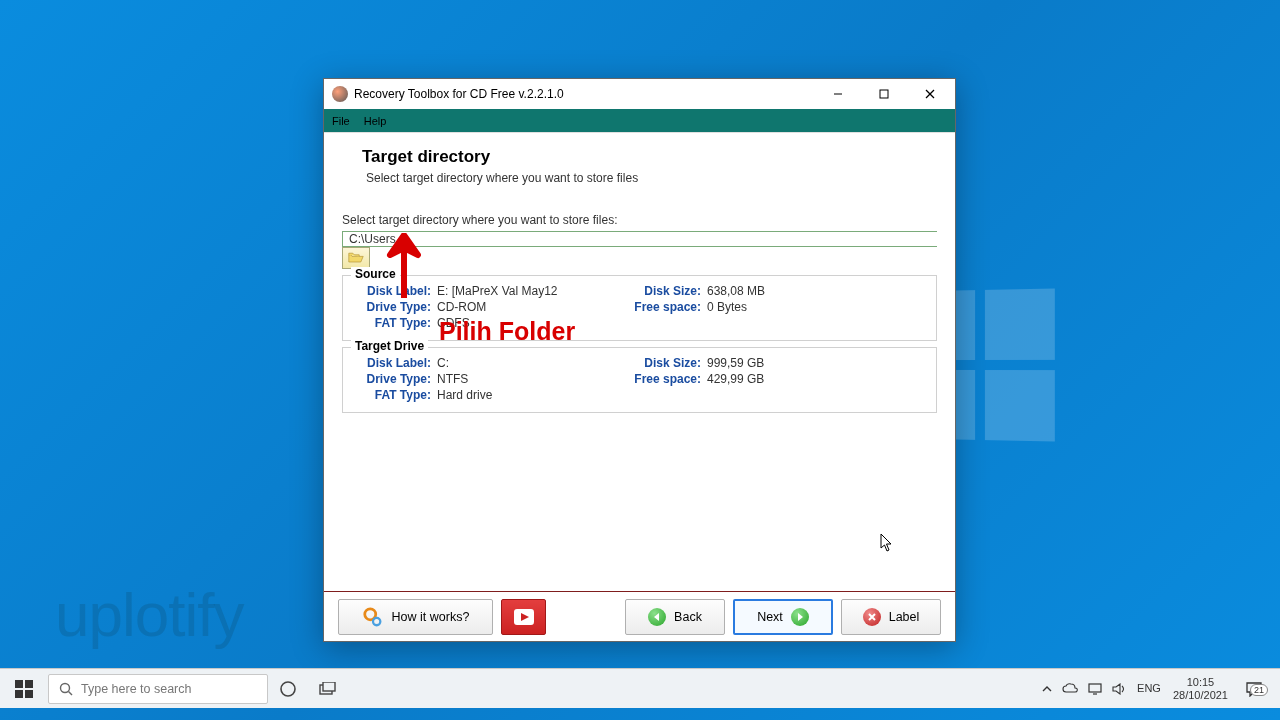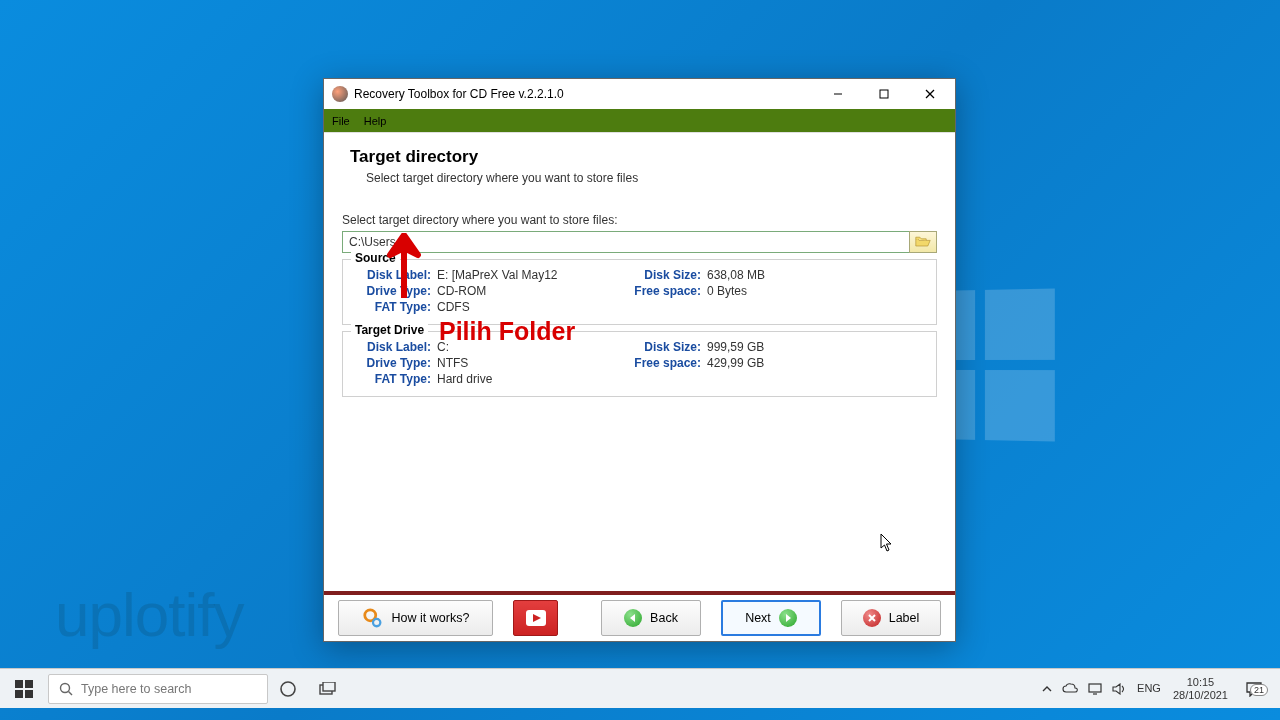--- a/index.html
+++ b/index.html
@@ -6,56 +6,56 @@
 body { width: 1280px; height: 720px; overflow: hidden; background: linear-gradient(135deg, #0a8cde 0%, #0a7bc9 50%, #0a8cde 100%); position: relative; }
 
 
 .win-logo { position: absolute; right: 225px; top: 290px; display: grid; grid-template-columns: 70px 70px; grid-template-rows: 70px 70px; gap: 10px; transform: perspective(800px) rotateY(-12deg); }
 .win-logo div { background: rgba(255,255,255,0.18); }
 
 
 .watermark { position: absolute; left: 55px; bottom: 70px; font-size: 62px; font-weight: 500; color: rgba(10,80,120,0.28); letter-spacing: -1px; }
 
 
-.app-window { position: absolute; left: 323px; top: 78px; width: 633px; height: 564px; background: #4d7c0f; border: 1px solid #666; box-shadow: 0 6px 30px rgba(0,0,0,0.3); display: flex; flex-direction: column; }
+.app-window { position: absolute; left: 323px; top: 78px; width: 633px; height: 564px; background: #0f766e; border: 1px solid #666; box-shadow: 0 6px 30px rgba(0,0,0,0.3); display: flex; flex-direction: column; }
 .titlebar { height: 30px; display: flex; align-items: center; padding: 0 2px 0 8px; background: #fff; }
 .titlebar .app-icon { width: 16px; height: 16px; border-radius: 50%; background: radial-gradient(circle at 35% 35%, #ffa07a, #555); margin-right: 6px; }
 .titlebar .title { font-size: 12px; color: #000; flex: 1; }
 .win-controls { display: flex; }
 .win-controls div { width: 46px; height: 30px; display: flex; align-items: center; justify-content: center; font-size: 14px; color: #000; }
 
 .menubar { height: 24px; padding: 0 8px; display: flex; align-items: center; gap: 14px; font-size: 11px; color: #000; border-bottom: 1px solid #e0e0e0; }
 
 .content { flex: 1; padding: 14px 18px 0 18px; background: #fff; position: relative; }
-.page-title { font-size: 17px; font-weight: bold; color: #000; margin-left: 8px; }
+.page-title { font-size: 17px; font-weight: bold; color: #000; margin-left: 20px; }
 .page-sub { font-size: 12px; color: #333; margin-left: 24px; margin-top: 4px; }
 .instr { font-size: 12px; color: #333; margin-top: 28px; }
 
-.path-row { display: flex; margin-top: 4px; }
+.path-row { display: flex; margin-top: 4px; flex-direction: column; }
 .path-input { flex: 1; height: 22px; border: 1px solid #7aab7a; border-right: none; padding: 0 6px; font-size: 12px; color: #333; outline: none; }
 .browse-btn { width: 28px; height: 22px; border: 1px solid #a8a878; background: linear-gradient(#fdf6d8,#f2e8a8); display: flex; align-items: center; justify-content: center; }
 .browse-btn svg { width: 16px; height: 12px; }
 
 .fieldset { border: 1px solid #d0d0d0; margin-top: 6px; padding: 6px 10px 10px 10px; position: relative; font-size: 12px; }
 .fieldset .legend { position: absolute; top: -9px; left: 8px; background: #fff; padding: 0 4px; font-weight: bold; font-size: 12px; }
 .info-row { display: flex; margin-top: 2px; }
 .info-row .lcol { width: 270px; display: flex; }
 .info-row .rcol { flex: 1; display: flex; }
 .lbl { color: #1a4ca0; font-weight: bold; width: 78px; text-align: right; margin-right: 6px; font-size: 12px; }
 .val { color: #333; font-size: 12px; }
 
 
 .red-arrow { position: absolute; left: 60px; top: 100px; pointer-events: none; }
 .red-label { position: absolute; left: 115px; top: 184px; color: #d80000; font-weight: bold; font-size: 25px; pointer-events: none; }
 
 
 .cursor { position: absolute; left: 556px; top: 400px; pointer-events: none; }
 
 
-.app-footer { height: 50px; background: #fff; border-top: 4px solid #7f1d1d; display: flex; align-items: center; padding: 0 14px; gap: 20px; }
+.app-footer { height: 50px; background: #fff; border-top: 1px solid #7f1d1d; display: flex; align-items: center; padding: 0 14px; gap: 8px; }
 .btn { height: 36px; border: 1px solid #b0b0b0; background: linear-gradient(#fdfdfd,#ececec); display: flex; align-items: center; justify-content: center; font-size: 12.5px; color: #000; border-radius: 2px; cursor: pointer; }
 .btn-how { width: 155px; gap: 8px; }
 .btn-yt { width: 45px; background: linear-gradient(#e33e3e,#c22); border-color: #a01818; }
 .btn-yt svg { fill: #fff; }
 .spacer { flex: 1; }
 .btn-nav { width: 100px; gap: 8px; }
 .btn-next { border: 2px solid #2a7be0; background: #f5faff; }
 .circ { width: 18px; height: 18px; border-radius: 50%; display: flex; align-items: center; justify-content: center; color: #fff; font-size: 11px; font-weight: bold; }
 .circ.green { background: radial-gradient(circle at 35% 30%, #8be08b, #2aa52a); }
 .circ.red { background: radial-gradient(circle at 35% 30%, #f08a8a, #c02020); }

